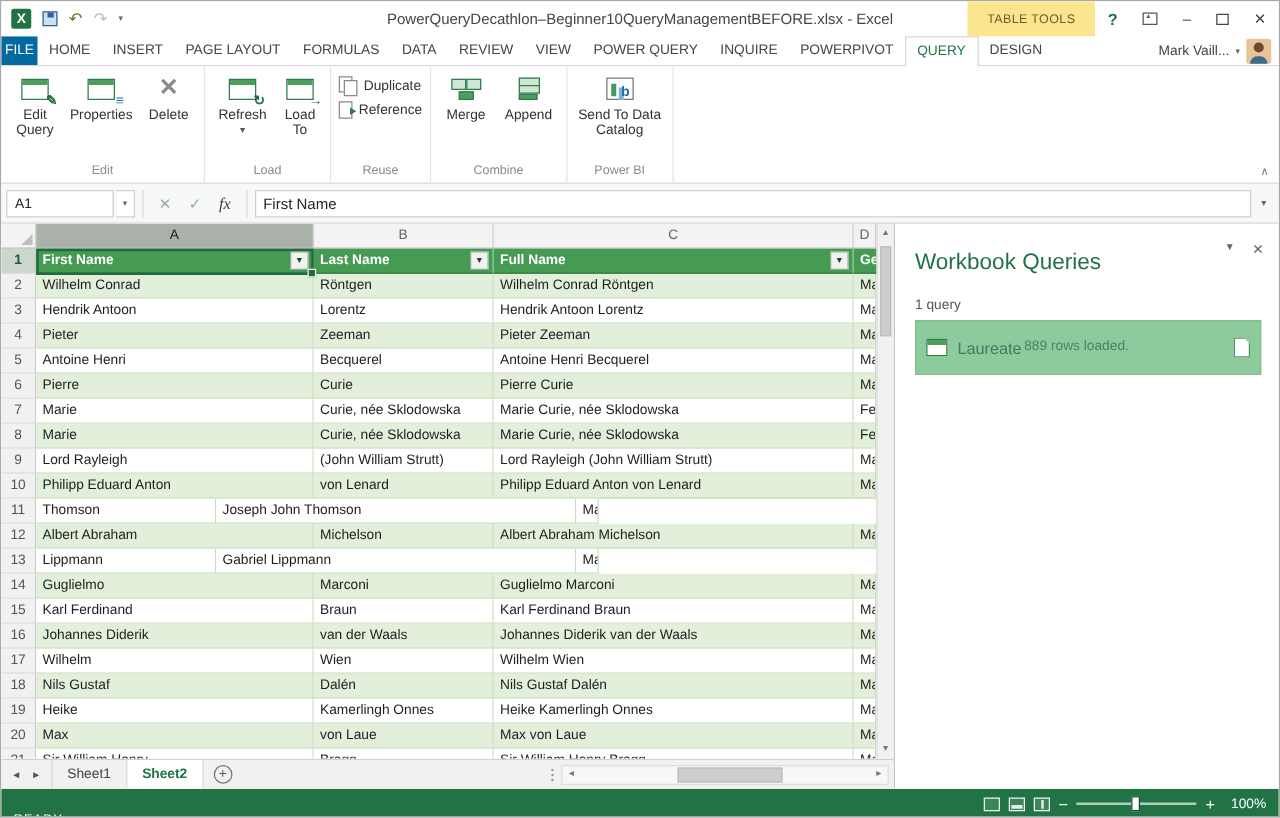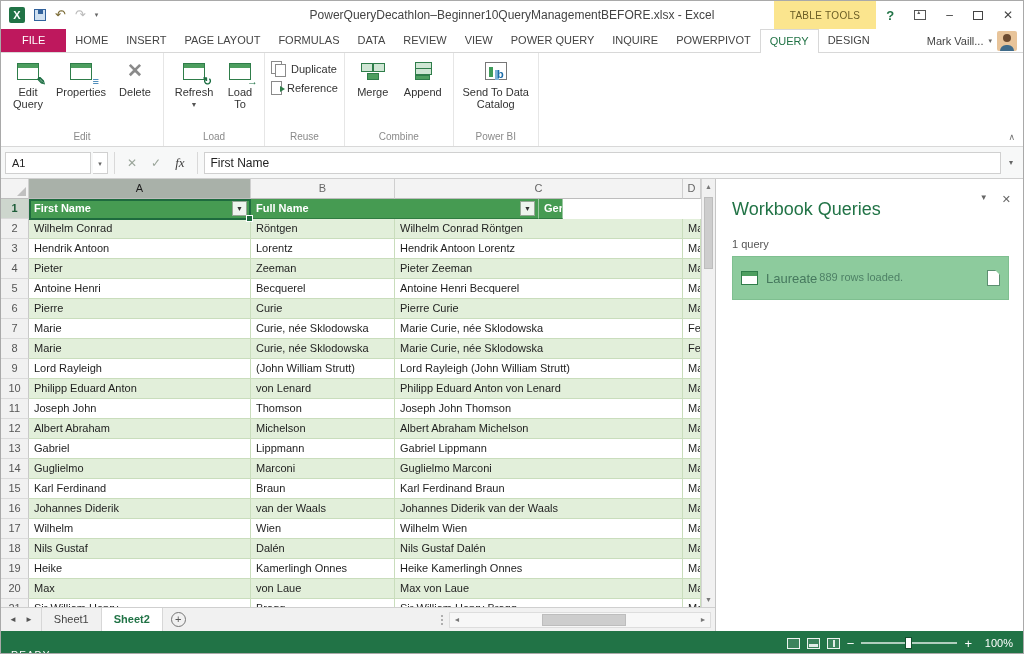--- a/index.html
+++ b/index.html
@@ -20,21 +20,21 @@
   .tabletools { height:28px; display:flex; align-items:center; padding:0 16px; background:#FBE58E; color:#6a5d25; font-size:10px; letter-spacing:.3px; }
   .tb-btn { padding:0 10px; font-size:12px; color:#444; height:28px; display:flex; align-items:center; }
   .help-btn { color:#217346; font-weight:bold; font-size:13px; }
   .ribopt-box { width:12px; height:10px; border:1px solid #555; position:relative; }
   .ribopt-box::after { content:"▴"; position:absolute; top:-3px; left:2px; font-size:6px; color:#555; }
   .max-box { width:10px; height:9px; border:1px solid #444; }
 
   
   .tabrow { height:24px; display:flex; align-items:flex-end; border-bottom:1px solid #d8d8d8; background:#fff; }
   .rtab { height:23px; line-height:23px; padding:0 9px; font-size:11px; color:#444; white-space:nowrap; }
-  .rtab.file { background:#be185d; color:#fff; padding:0 21px; }
+  .rtab.file { background:#0369a1; color:#fff; padding:0 3px; }
   .rtab.active { background:#fff; color:#217346; border:1px solid #d8d8d8; border-bottom:none; height:24px; margin-bottom:-1px; z-index:1; }
   .user-cluster { margin-left:auto; display:flex; align-items:center; gap:5px; padding-right:6px; height:23px; }
   .user-name { font-size:11px; color:#444; }
   .user-dd { font-size:7px; color:#666; }
   .avatar { width:20px; height:20px; border-radius:2px; background:#e8c49a; position:relative; overflow:hidden; }
   .avatar::before { content:""; position:absolute; top:3px; left:6px; width:8px; height:8px; border-radius:50%; background:#6b4a2f; }
   .avatar::after { content:""; position:absolute; bottom:-2px; left:3px; width:14px; height:8px; border-radius:6px 6px 0 0; background:#3f6b8a; }
 
   
   .ribbon { height:94px; display:flex; border-bottom:1px solid #d8d8d8; background:#fff; position:relative; }
@@ -326,20 +326,24 @@
             <div class="ch cC">C</div>
             <div class="ch cD">D</div>
           </div>
 
           <div class="srow headrow">
             <div class="rownum activehdr">1</div>
             <div class="cell c0">
               <span>First Name</span>
               <span class="filter-btn">▼</span>
             </div>
+            <div class="cell c1">
+              <span>Last Name</span>
+              <span class="filter-btn">▼</span>
+            </div>
             <div class="cell c2">
               <span>Full Name</span>
               <span class="filter-btn">▼</span>
             </div>
             <div class="cell c3">
               <span>Gender</span>
             </div>
           </div>
 
           <div class="datarows" id="data-rows">
@@ -401,35 +405,33 @@
               </div>
               <div class="srow banded">
                 <div class="rownum">10</div>
                 <div class="cell c0">Philipp Eduard Anton</div>
                 <div class="cell c1">von Lenard</div>
                 <div class="cell c2">Philipp Eduard Anton von Lenard</div>
                 <div class="cell c3">Male</div>
               </div>
               <div class="srow">
                 <div class="rownum">11</div>
-                <div class="cell c0">Joseph John</div>
                 <div class="cell c1">Thomson</div>
                 <div class="cell c2">Joseph John Thomson</div>
                 <div class="cell c3">Male</div>
               </div>
               <div class="srow banded">
                 <div class="rownum">12</div>
                 <div class="cell c0">Albert Abraham</div>
                 <div class="cell c1">Michelson</div>
                 <div class="cell c2">Albert Abraham Michelson</div>
                 <div class="cell c3">Male</div>
               </div>
               <div class="srow">
                 <div class="rownum">13</div>
-                <div class="cell c0">Gabriel</div>
                 <div class="cell c1">Lippmann</div>
                 <div class="cell c2">Gabriel Lippmann</div>
                 <div class="cell c3">Male</div>
               </div>
               <div class="srow banded">
                 <div class="rownum">14</div>
                 <div class="cell c0">Guglielmo</div>
                 <div class="cell c1">Marconi</div>
                 <div class="cell c2">Guglielmo Marconi</div>
                 <div class="cell c3">Male</div>

